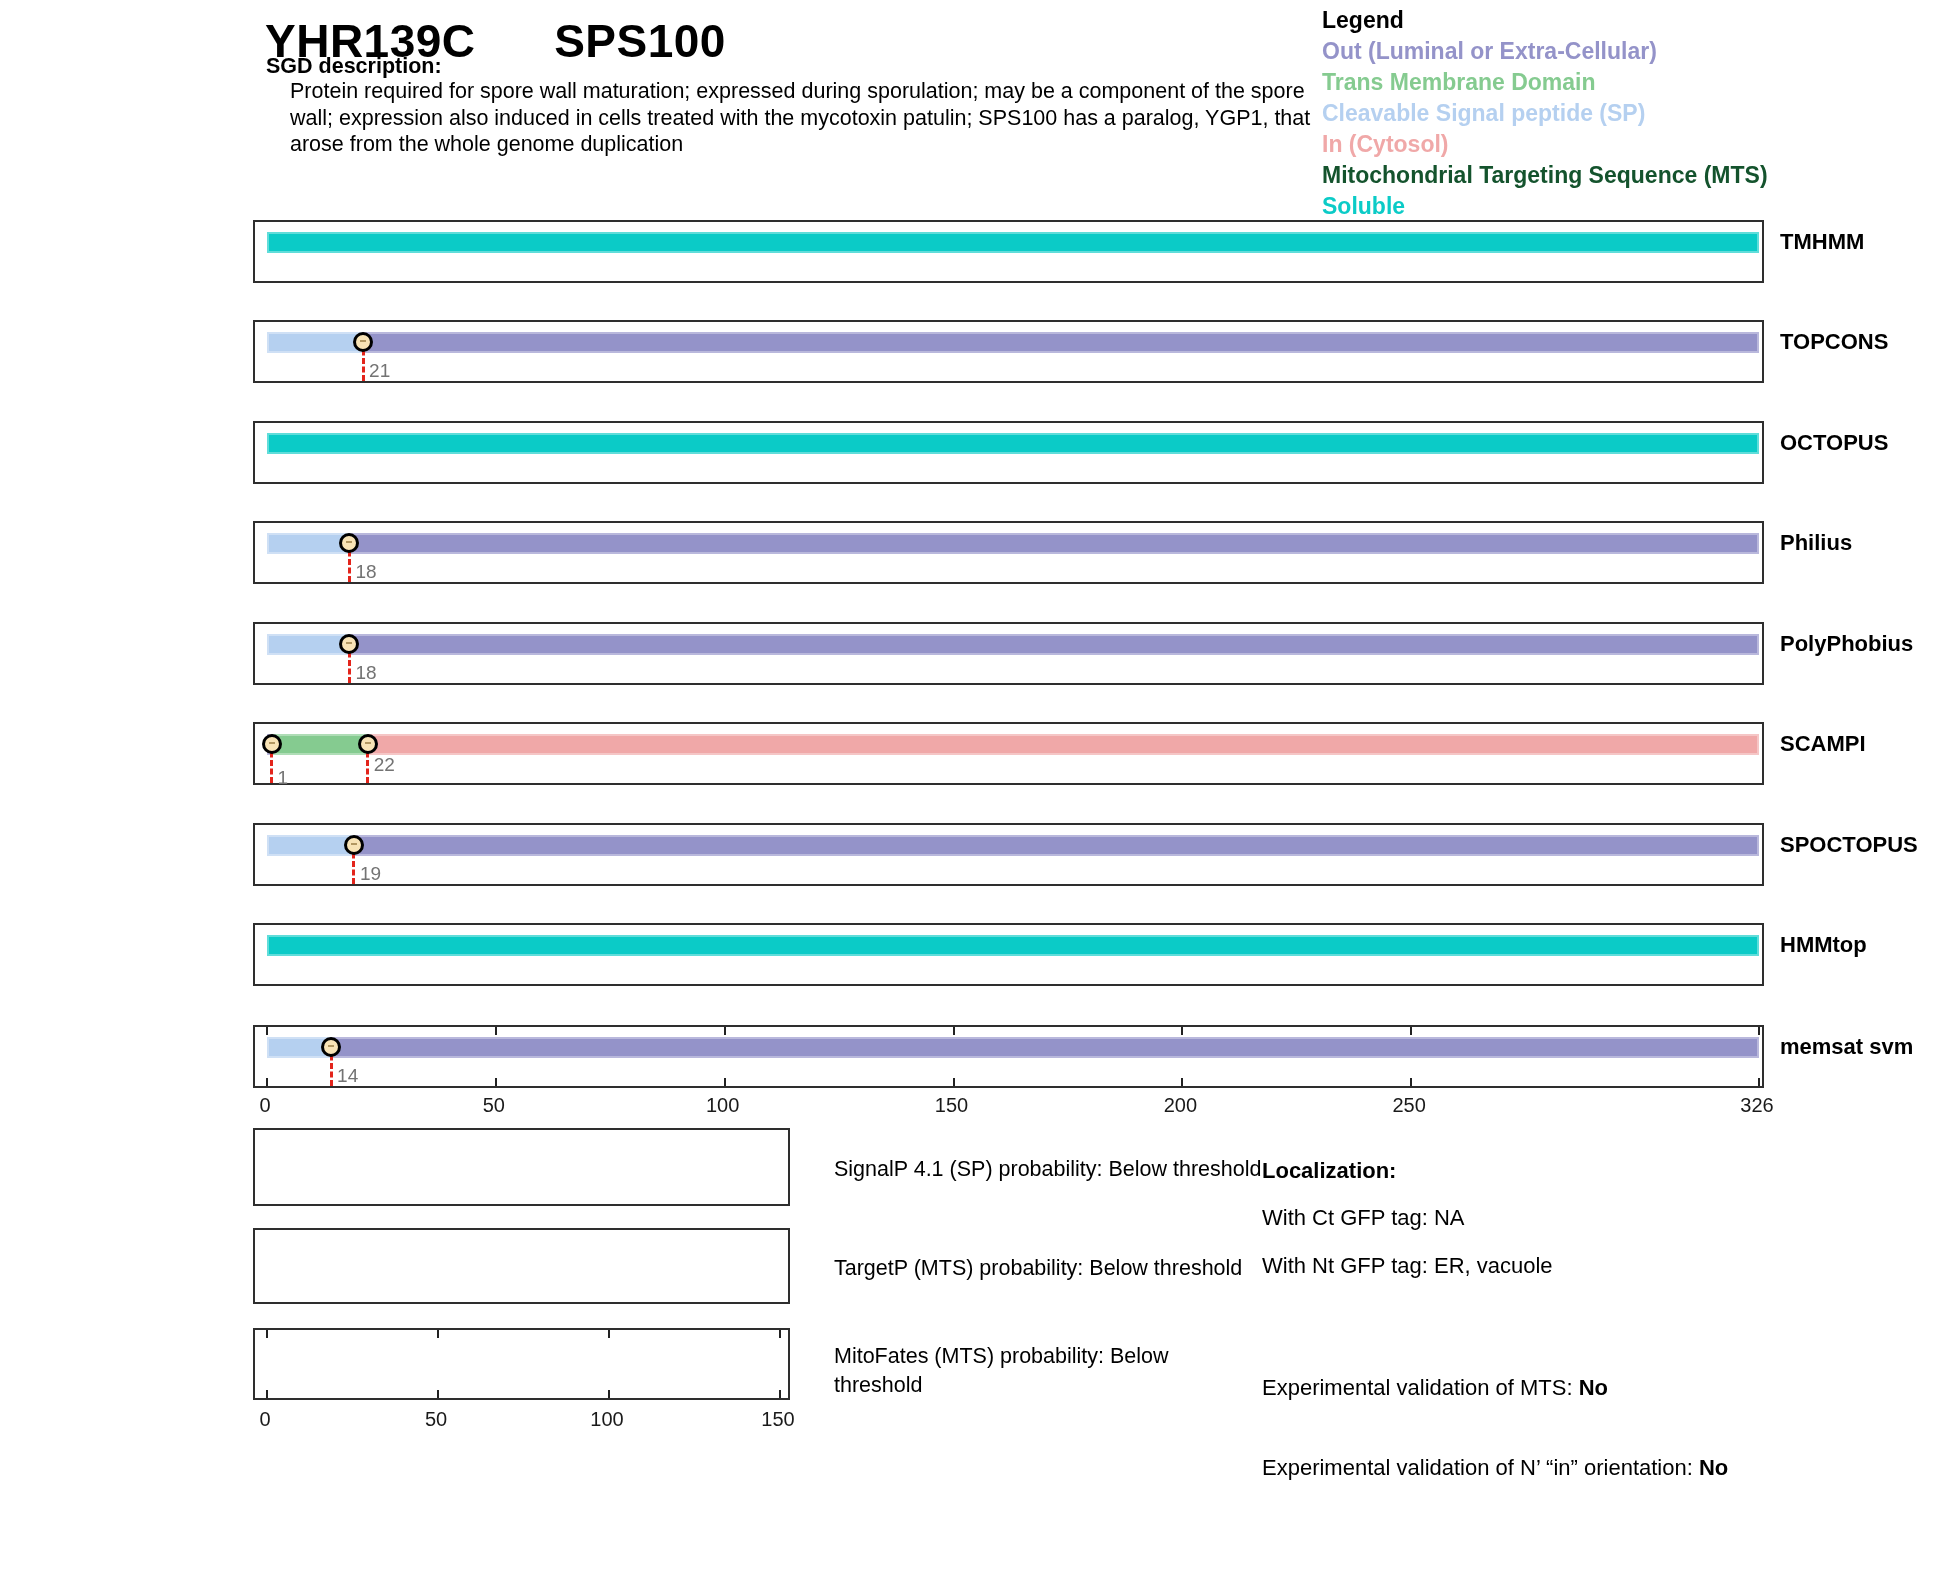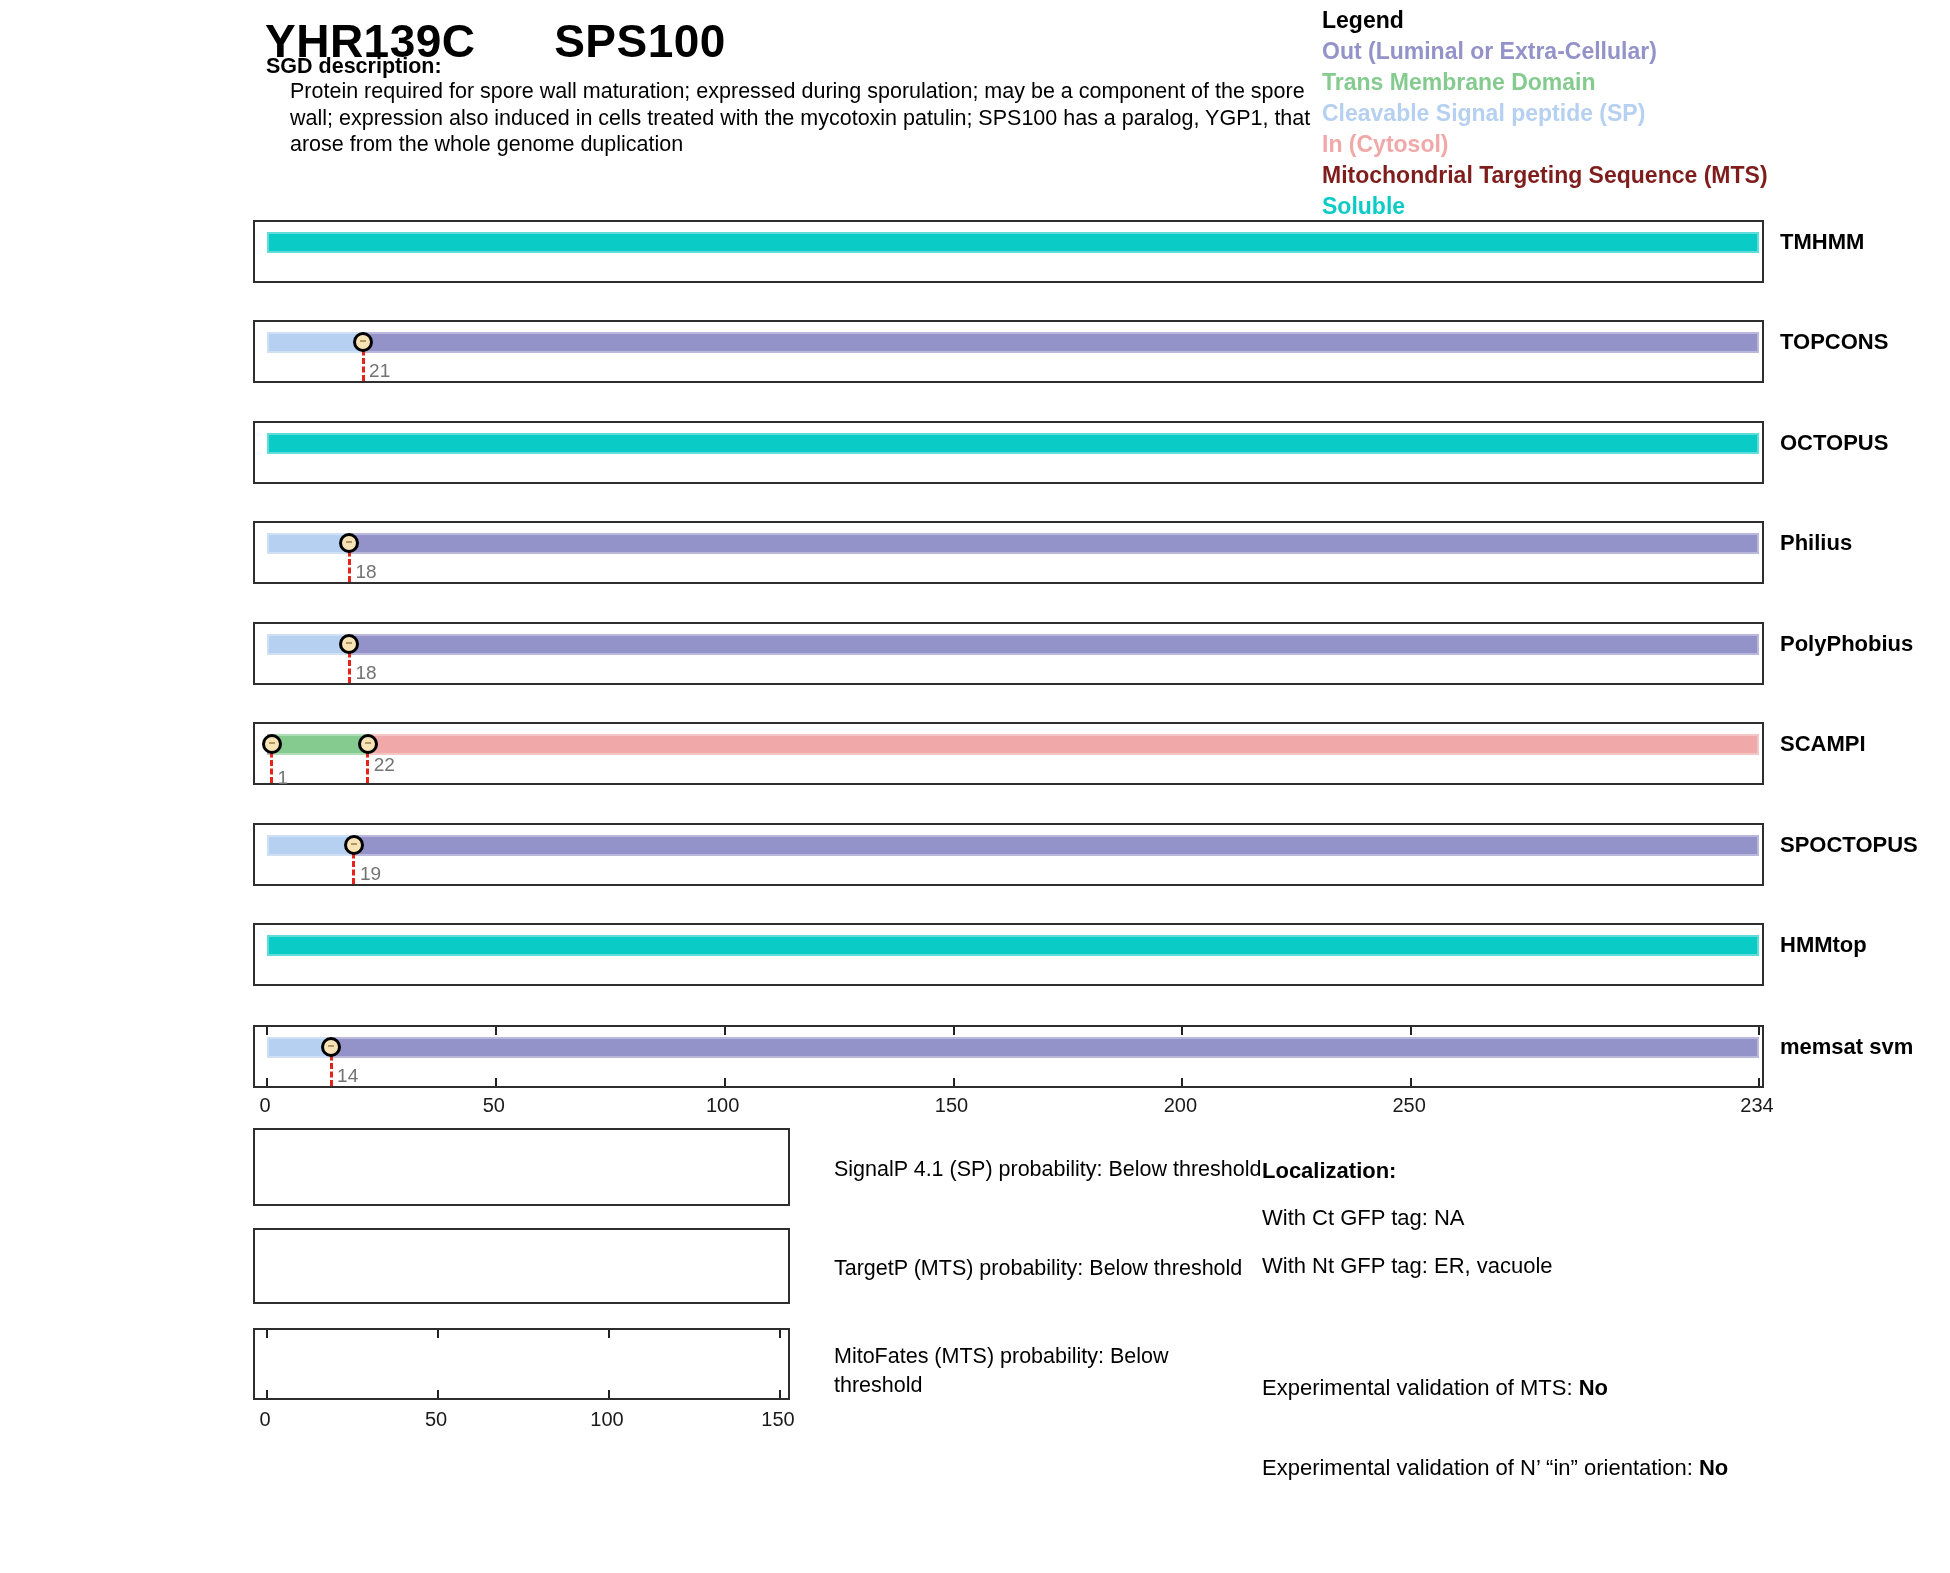--- a/index.html
+++ b/index.html
@@ -48,21 +48,21 @@
 wall; expression also induced in cells treated with the mycotoxin patulin; SPS100 has a paralog, YGP1, that
 arose from the whole genome duplication</div>
 
   <div class="abs legend" style="left:1322px; top:5px;">
     <div class="legend-title">Legend</div>
     <div id="legend-items">
         <div class="legend-item" style="color: rgb(148, 147, 201);">Out (Luminal or Extra-Cellular)</div>
         <div class="legend-item" style="color: rgb(133, 203, 144);">Trans Membrane Domain</div>
         <div class="legend-item" style="color: rgb(181, 208, 240);">Cleavable Signal peptide (SP)</div>
         <div class="legend-item" style="color: rgb(240, 168, 168);">In (Cytosol)</div>
-        <div class="legend-item" style="color: #7f1d1d;">Mitochondrial Targeting Sequence (MTS)</div>
+        <div class="legend-item" style="color: #14532d;">Mitochondrial Targeting Sequence (MTS)</div>
         <div class="legend-item" style="color: rgb(11, 203, 199);">Soluble</div>
       </div>
   </div>
 
   <div id="tracks">
       <div class="track-box" style="top: 220px;">
         <div class="seg" style="left: 12px; width: 1492px; background: rgb(11, 203, 199);"></div>
       </div>
       <div class="track-label" style="top: 229px;">TMHMM</div>
       <div class="track-box" style="top: 320px;">
@@ -168,18 +168,18 @@
   <div class="abs loc-line" style="left:1262px; top:1455px;">
     <span>Experimental validation of N’ “in” orientation: </span><span class="bold">No</span>
   </div>
 
 <div class="axis-num abs" style="left: 265px; top: 1094px;">0</div>
     <div class="axis-num abs" style="left: 493.834px; top: 1094px;">50</div>
     <div class="axis-num abs" style="left: 722.669px; top: 1094px;">100</div>
     <div class="axis-num abs" style="left: 951.503px; top: 1094px;">150</div>
     <div class="axis-num abs" style="left: 1180.34px; top: 1094px;">200</div>
     <div class="axis-num abs" style="left: 1409.17px; top: 1094px;">250</div>
-    <div class="axis-num abs" style="left: 1757px; top: 1094px;">234</div>
+    <div class="axis-num abs" style="left: 1757px; top: 1094px;">326</div>
     <div class="axis-num abs" style="left: 265px; top: 1408px;">0</div>
     <div class="axis-num abs" style="left: 436px; top: 1408px;">50</div>
     <div class="axis-num abs" style="left: 607px; top: 1408px;">100</div>
     <div class="axis-num abs" style="left: 778px; top: 1408px;">150</div>
   </div>
 
 </body></html>

